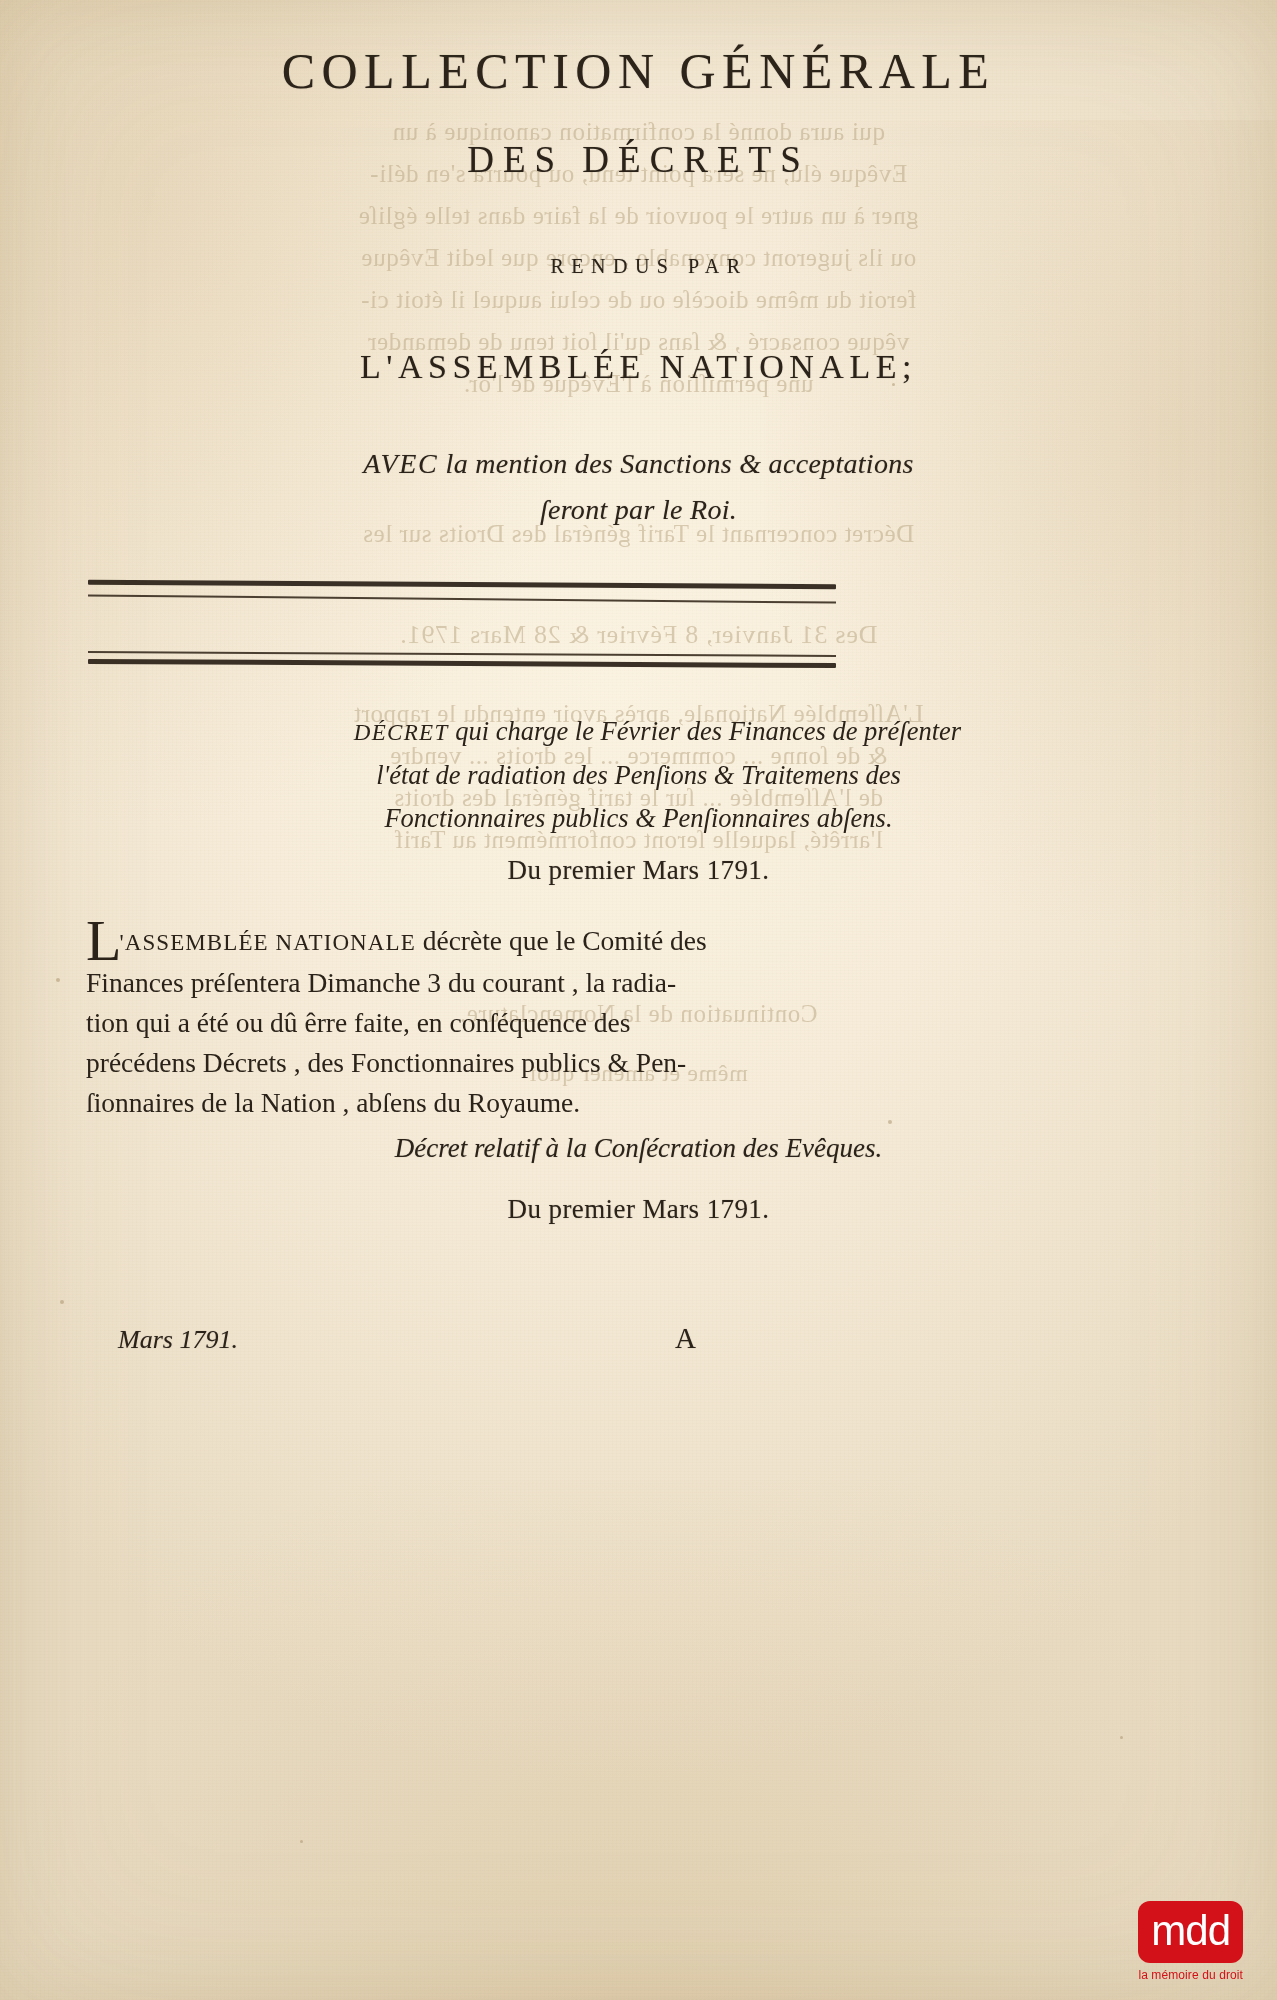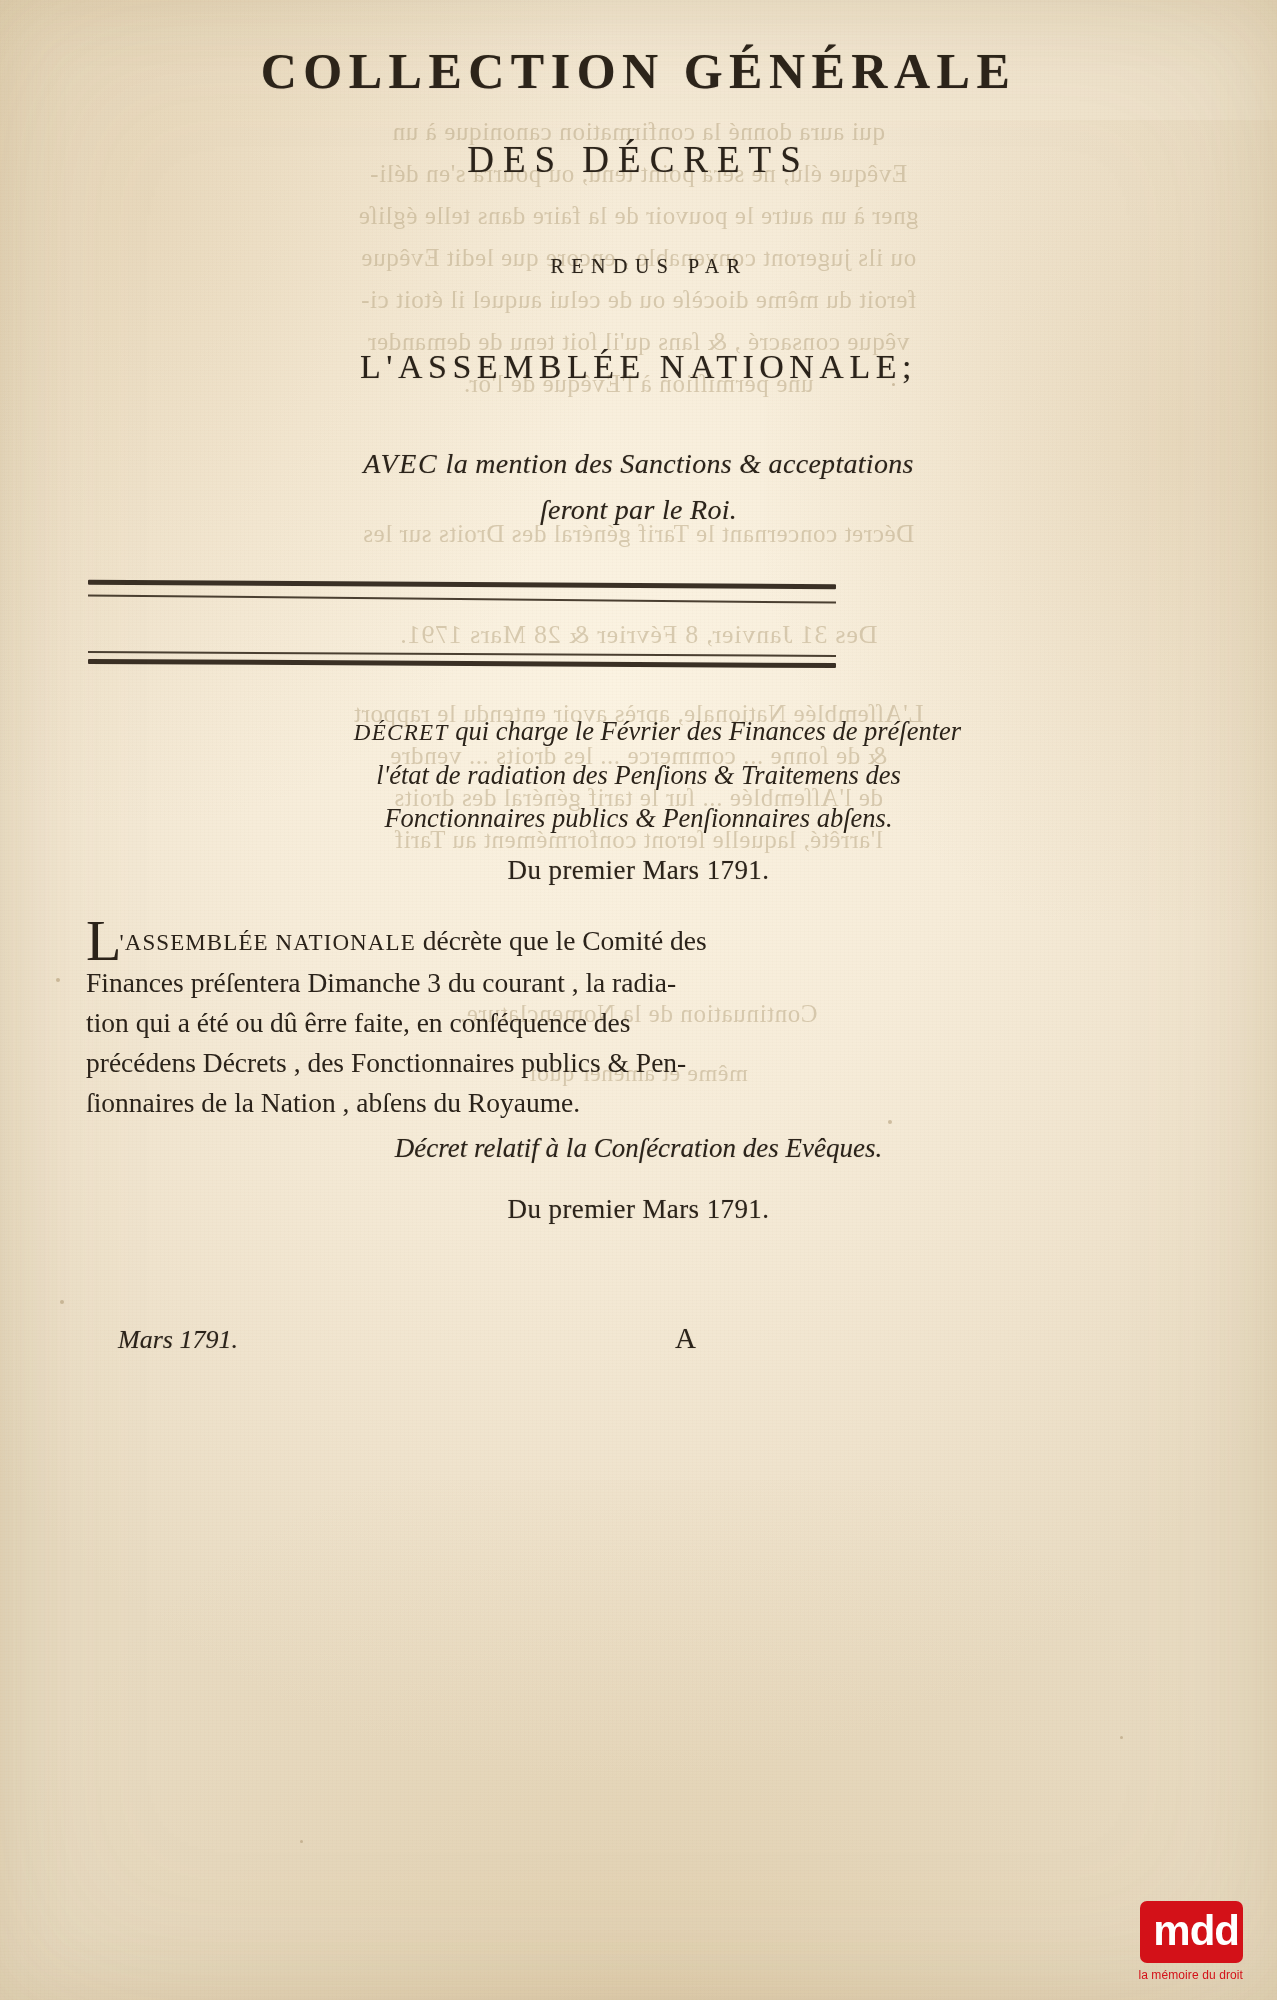--- a/index.html
+++ b/index.html
@@ -91,21 +91,21 @@
   }
   .ink {
     color: #2b231a;
     text-shadow: 0 0 1.1px rgba(43,35,26,0.30);
   }
 
   
   .title-main {
     font-size: 50px;
     letter-spacing: 6.5px;
-    font-weight: 700;
+    font-weight: 400;
   }
   .title-sub1 {
     font-size: 37px;
     letter-spacing: 9px;
   }
   .title-rendus {
     font-size: 20px;
     letter-spacing: 7.5px;
     padding-left: 21px;
   }
@@ -216,26 +216,26 @@
     right: 34px;
     bottom: 18px;
     width: 196px;
     text-align: right;
     font-family: "Liberation Sans", sans-serif;
   }
   .logo-mark {
     display: inline-block;
     background: #d31118;
     color: #ffffff;
-    font-weight: 700;
+    font-weight: 400;
     font-size: 42px;
     line-height: 1;
     letter-spacing: -1px;
-    padding: 9px 4px 11px 13px;
-    border-radius: 7px;
+    padding: 9px 13px 11px 13px;
+    border-radius: 12px;
   }
   .logo-tag {
     display: block;
     margin-top: 5px;
     color: #d31118;
     font-size: 12px;
     letter-spacing: 0.1px;
   }
 
   

